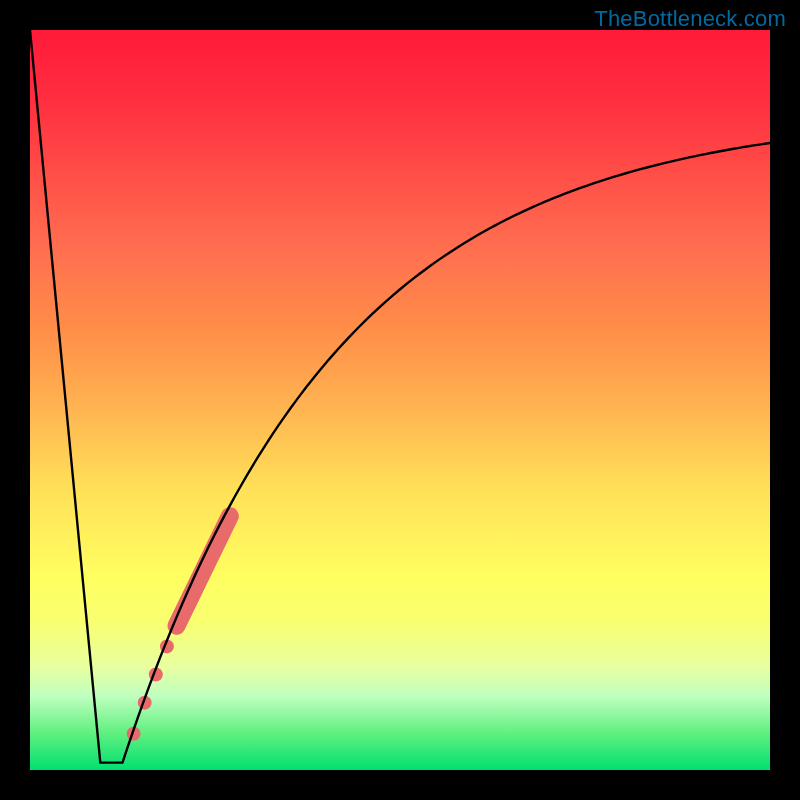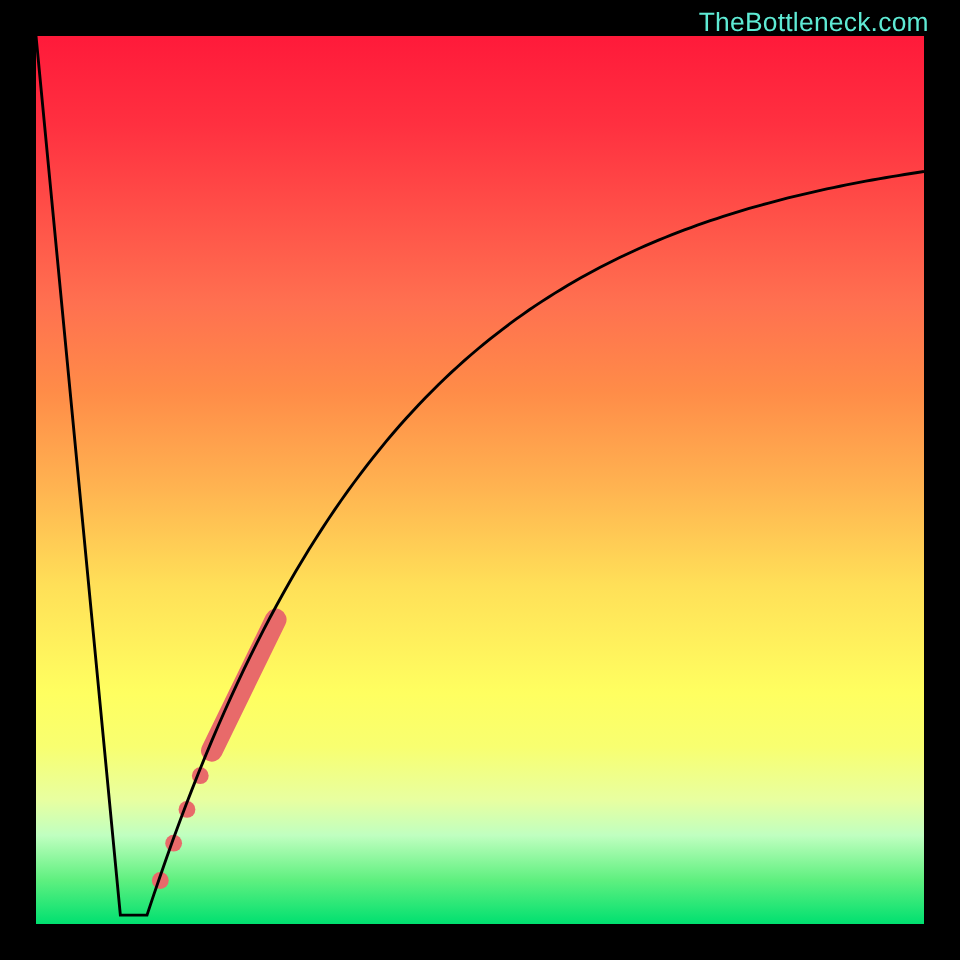--- a/index.html
+++ b/index.html
@@ -36,22 +36,22 @@
     #f8ff70 80%,
     #e8ffa0 86%,
     #c0ffc0 90%,
     #60f080 95%,
     #00e070 100%);
 }
 svg.curve { position: absolute; left: 0; top: 0; }
 .watermark {
   position: absolute;
   top: 6px;
-  right: 26px;
-  color: #5eead4;
+  right: 14px;
+  color: #0369a1;
   font-family: "Helvetica Neue", Arial, sans-serif;
   font-size: 22px;
   letter-spacing: 0.2px;
 }
 </style>
 </head>
 <body>
 
 <div class="container">
   <div class="watermark">TheBottleneck.com</div>

